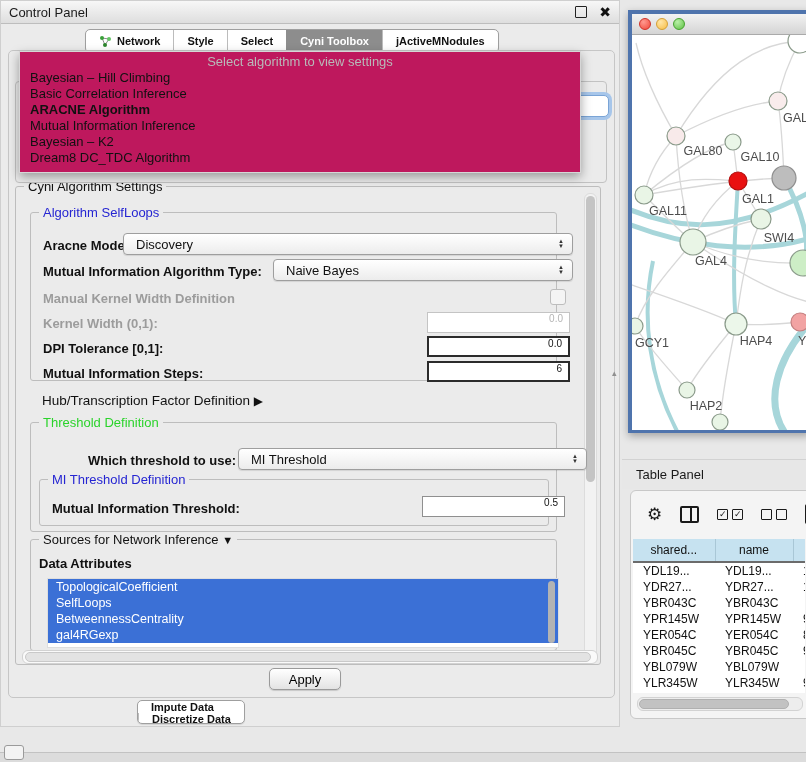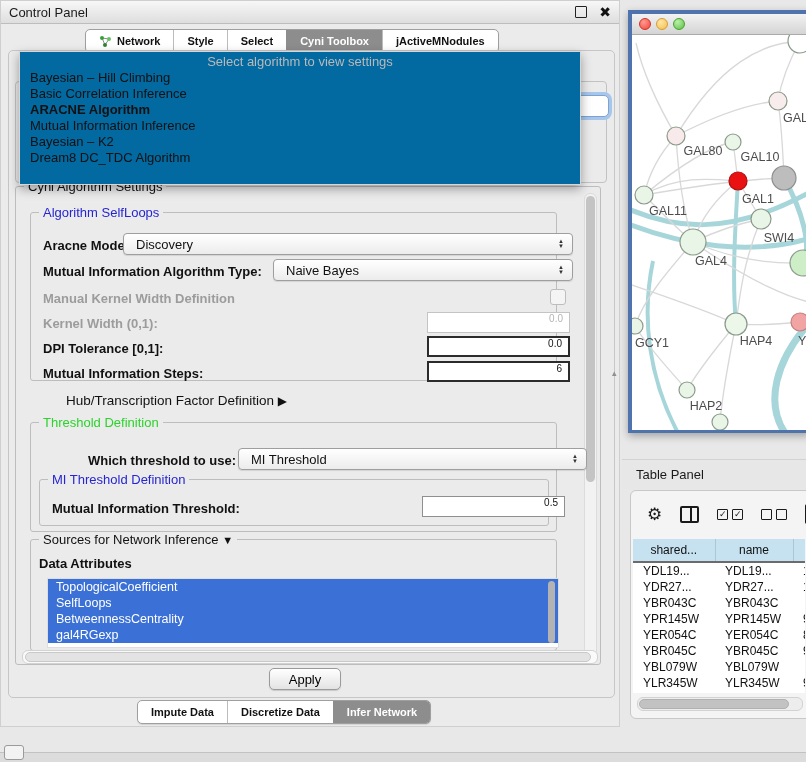--- a/index.html
+++ b/index.html
@@ -19,22 +19,22 @@
   
   .segctl{position:absolute;display:flex;background:#fff;border:1px solid #9f9f9f;border-radius:5px;
           overflow:hidden;height:22px;font-size:11px;font-weight:600;color:#111;
           box-shadow:0 1px 1px rgba(0,0,0,.1);}
   .seg{display:flex;align-items:center;gap:5px;padding:0 13px;border-left:1px solid #bcbcbc;white-space:nowrap;}
   .seg:first-child{border-left:none;}
   .seg.active{background:#8d8d8d;color:#fff;border-left-color:#8d8d8d;}
   #content-frame{position:absolute;left:7px;top:57px;width:605px;height:646px;
                  border:1px solid #c6c6c6;border-radius:5px;}
   
-  #algo-dropdown{position:absolute;left:18px;top:58px;width:560px;background:#0369a1;
-                 border:1px solid #d6d6d6;box-shadow:0 4px 10px rgba(0,0,0,.35);z-index:50;padding-bottom:18px;}
+  #algo-dropdown{position:absolute;left:18px;top:58px;width:560px;background:#be185d;
+                 border:1px solid #d6d6d6;box-shadow:0 4px 10px rgba(0,0,0,.35);z-index:50;padding-bottom:6px;}
   #algo-dropdown .prompt{font-size:13px;color:#b9b9b9;text-align:center;padding:2px 0 1px;}
   #algo-dropdown .item{font-size:13px;color:#111;padding:1px 0 1px 10px;line-height:14px;}
   #algo-dropdown .item.bold{font-weight:bold;}
   
   #grp-inference{position:absolute;left:14px;top:88px;width:590px;height:100px;
                  border:1px solid #c2c2c2;border-radius:4px;z-index:1;}
   #combo-table-bg{z-index:1;color:#c9c9c9;}
   #combo-focus-frag{position:absolute;left:560px;top:102px;width:46px;height:20px;border:1px solid #7aa4d6;
                     border-radius:5px;background:#fff;box-shadow:0 0 0 3px #a7c6ea;z-index:1;}
   
@@ -203,21 +203,21 @@
         <div class="field" style="left:396px;top:123px;width:143px;height:21px;">
           <span>0.0</span>
         </div>
 
         <span class="lbl" style="left:12px;top:153px;">Mutual Information Steps:</span>
         <div class="field" style="left:396px;top:148px;width:143px;height:21px;">
           <span>6</span>
         </div>
       </div>
 
-      <span class="lbl plain" style="left:26px;top:206px;font-size:13.5px;margin-left:24px;">
+      <span class="lbl plain" style="left:26px;top:206px;font-size:13.5px;">
         <span>Hub/Transcription Factor Definition</span>
         <span class="tri" style="font-size:12px;">▶</span>
       </span>
 
       <div class="grp" style="left:14px;top:235px;width:527px;height:110px;">
         <span class="legend green">Threshold Definition</span>
 
         <span class="lbl" style="left:57px;top:30px;">Which threshold to use:</span>
         <div class="combo" style="left:207px;top:25px;width:349px;">
           <span class="combo-text">MI Threshold</span>
@@ -255,21 +255,21 @@
         </div>
       </div>
 
       <div class="hscroll" style="left:6px;top:463px;width:574px;height:12px;">
         <div class="hthumb" style="left:2px;width:566px;"></div>
       </div>
     </div>
 
     <button class="btn" style="left:268px;top:667px;width:72px;height:22px;">Apply</button>
 
-    <div class="segctl" id="cp-bottom-tabs" style="left:136px;top:699px;">
+    <div class="segctl" id="cp-bottom-tabs" style="left:136px;top:699px;flex-direction:column;">
         <span class="seg">
           <span>Impute Data</span>
         </span>
         <span class="seg">
           <span>Discretize Data</span>
         </span>
         <span class="seg active">
           <span>Infer Network</span>
         </span>
       </div>

